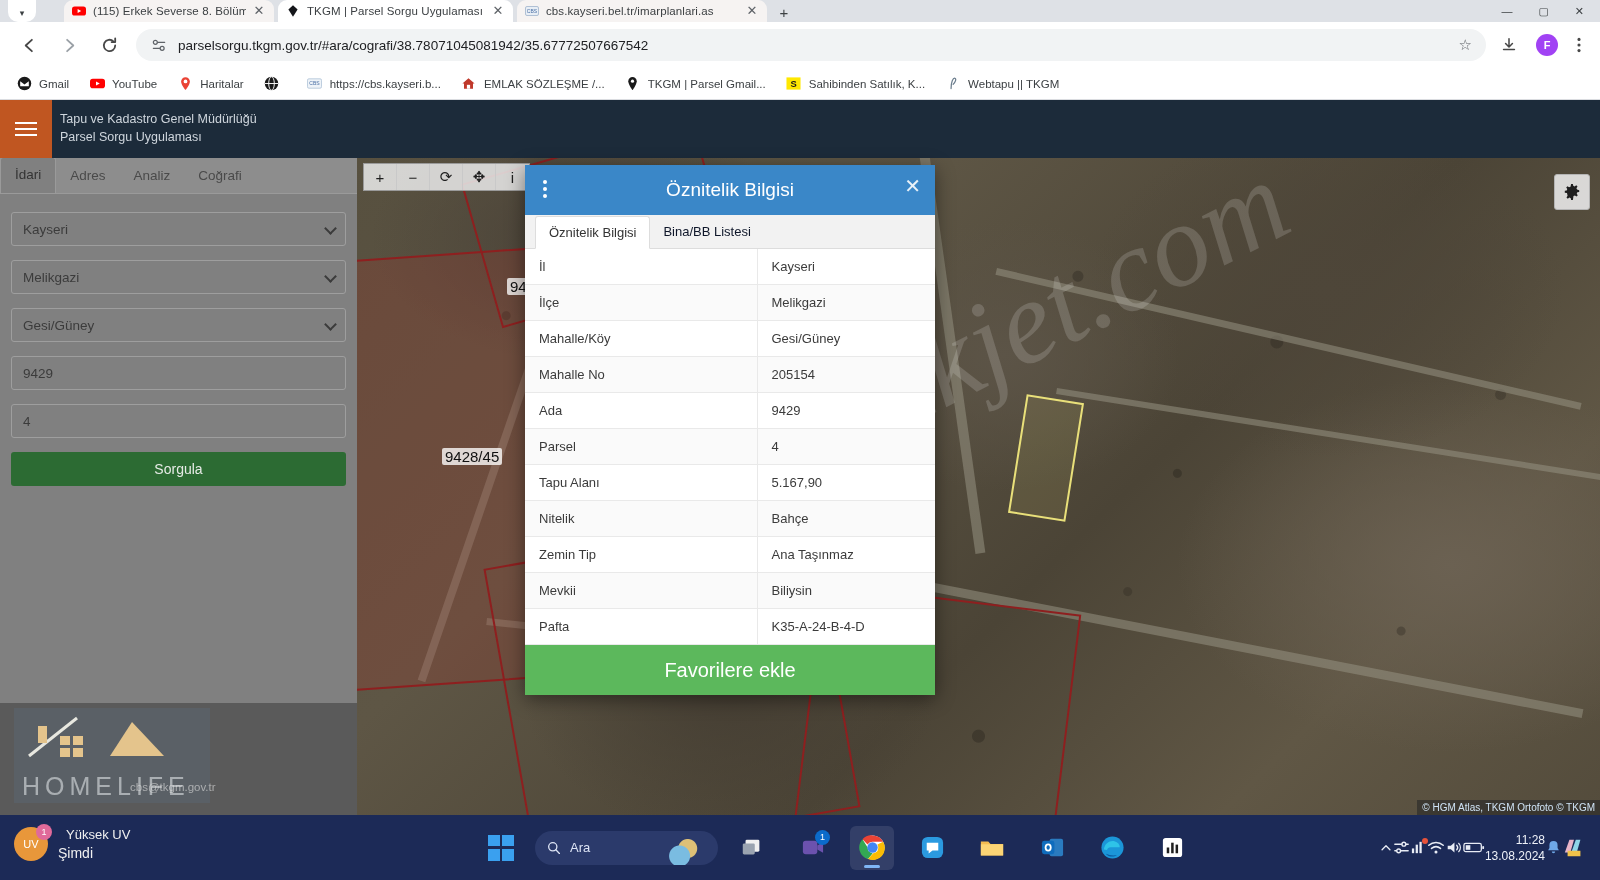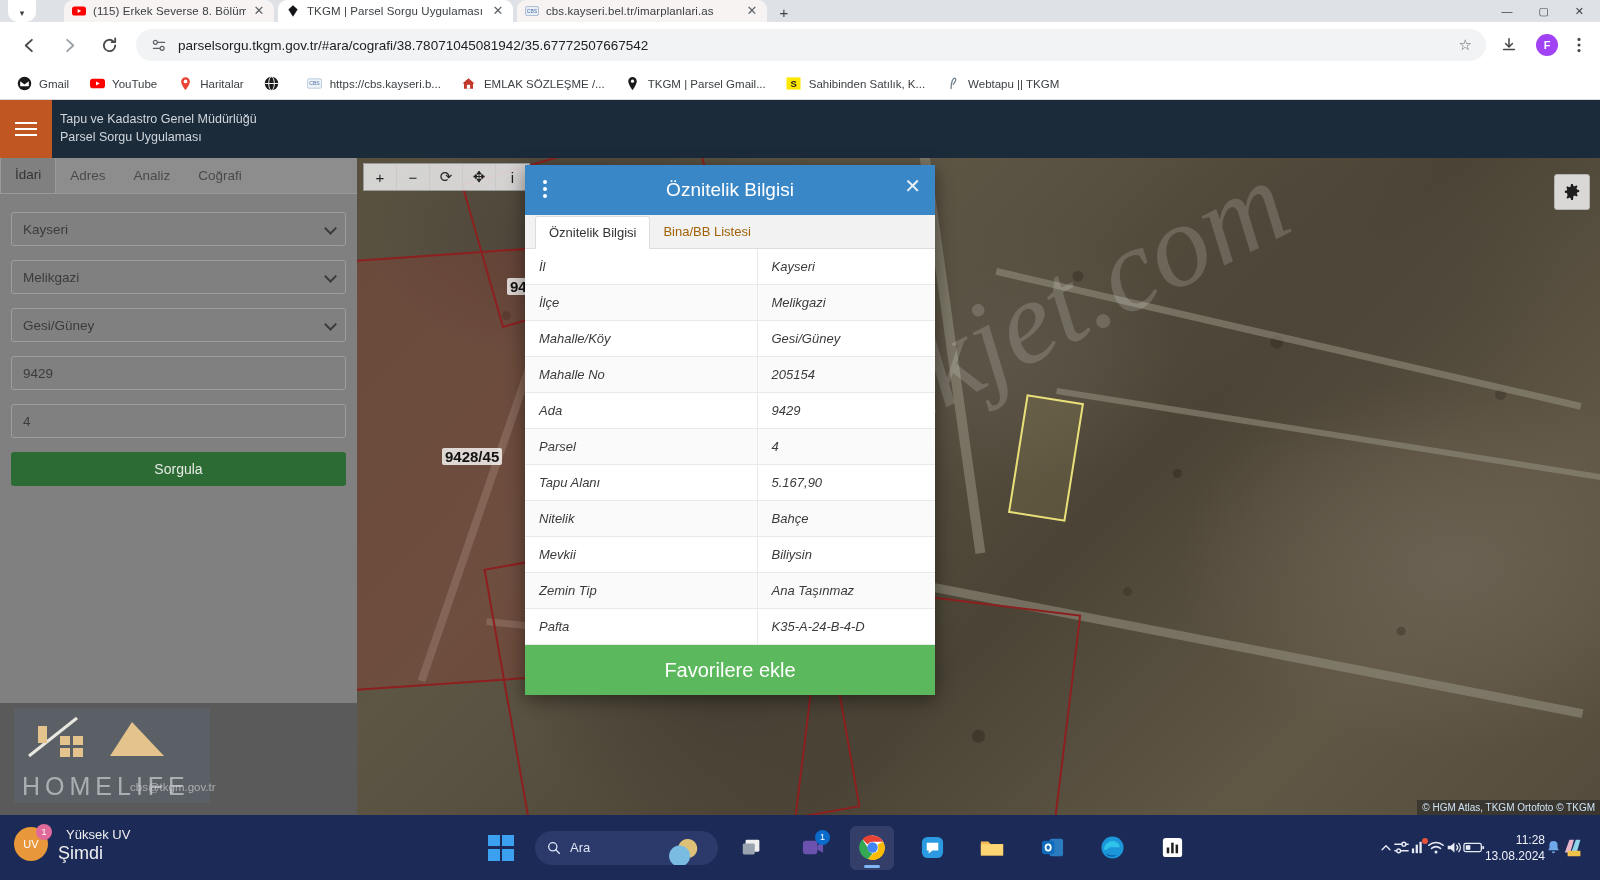--- a/index.html
+++ b/index.html
@@ -209,21 +209,21 @@
   }
   .parcel-fill {
     position: absolute;
     background: rgba(150,60,50,.30);
     border: 2px solid #8e1f1f;
   }
   .parcel-yellow {
     position: absolute; border: 2px solid #e9e07a; background: rgba(233,224,122,.10);
   }
   .plabel {
-    position: absolute; font-size: 15px; font-weight: bold; color: #111;
+    position: absolute; font-size: 15px; font-weight: normal; color: #111;
     background: rgba(255,255,255,.78); padding: 0 3px; border-radius: 2px;
     white-space: nowrap;
   }
   .maptools {
     position: absolute; top: 5px; left: 6px; height: 28px;
     background: rgba(230,230,230,.88); border: 1px solid #9a9a9a;
     display: flex; align-items: center; z-index: 4;
   }
   .maptools .mt {
     width: 33px; height: 26px; display: flex; align-items: center;
@@ -282,33 +282,33 @@
   .mhead .mclose {
     position: absolute; right: 14px; top: 11px; color: #e8f1f8;
     font-size: 20px; line-height: 20px;
   }
   .mtabs {
     height: 34px; background: #f2f2f2; border-bottom: 1px solid #ddd;
     display: flex; align-items: flex-end; padding-left: 10px;
   }
   .mtab {
     padding: 0 13px; height: 32px; line-height: 32px;
-    font-size: 13px; color: #a16207;
+    font-size: 13px; color: #0f172a;
   }
   .mtab.active {
     background: #fff; color: #333;
     border: 1px solid #ddd; border-bottom: 1px solid #fff;
     border-radius: 3px 3px 0 0; height: 33px; line-height: 31px;
     margin-bottom: -1px;
   }
   .mtable { width: 100%; border-collapse: collapse; }
   .mtable tr { border-bottom: 1px solid #e9e9e9; }
   .mtable td {
     font-size: 13px; color: #3b3b3b; padding: 10px 0 10px 14px;
-    height: 35px; vertical-align: middle; font-style: italic;
+    height: 35px; vertical-align: middle;
   }
   .mtable td.k { width: 232px; border-right: 1px solid #e9e9e9; }
   .mtable tr:nth-child(even) { background: #fafafa; }
   .mfav {
     height: 50px; background: #5cb85c; color: #fff; font-size: 20px;
     display: flex; align-items: center; justify-content: center;
     cursor: pointer;
   }
 
   
@@ -672,47 +672,47 @@
             </tr>
           <tr>
               <td class="k">Tapu Alanı</td>
               <td>5.167,90</td>
             </tr>
           <tr>
               <td class="k">Nitelik</td>
               <td>Bahçe</td>
             </tr>
           <tr>
+              <td class="k">Zemin Tip</td>
+              <td>Ana Taşınmaz</td>
+            </tr>
+          <tr>
               <td class="k">Mevkii</td>
               <td>Biliysin</td>
-            </tr>
-          <tr>
-              <td class="k">Zemin Tip</td>
-              <td>Ana Taşınmaz</td>
             </tr>
           <tr>
               <td class="k">Pafta</td>
               <td>K35-A-24-B-4-D</td>
             </tr>
         </tbody>
       </table>
       <div class="mfav">Favorilere ekle</div>
     </div>
   </div>
 
   <div class="taskbar">
 
     <div style="position:absolute;left:14px;bottom:8px;width:196px;height:56px;display:flex;align-items:center;">
       <div style="position:relative;width:34px;height:34px;margin-right:10px;flex:0 0 34px;">
         <div style="position:absolute;inset:0;border-radius:50%;background:#e8973a;display:flex;align-items:center;justify-content:center;color:#fff;font-size:11px;">UV</div>
         <div style="position:absolute;top:-3px;right:-4px;width:16px;height:16px;border-radius:50%;background:#e06a9a;color:#fff;font-size:9px;display:flex;align-items:center;justify-content:center;">1</div>
       </div>
       <div>
         <div style="font-size:13px;color:#f0f0f0;line-height:19px;margin-left:8px;">Yüksek UV</div>
-        <div style="font-size:18px;color:#f0f0f0;line-height:19px;">Şimdi</div>
+        <div style="font-size:14px;color:#f0f0f0;line-height:19px;">Şimdi</div>
       </div>
     </div>
 
     <div class="tb-center">
       <div class="tbapp">
         <div class="winlogo">
             <i></i>
             <i></i>
             <i></i>
             <i></i>

